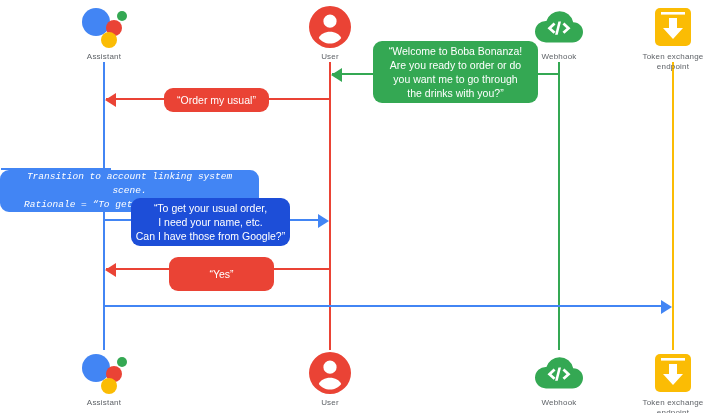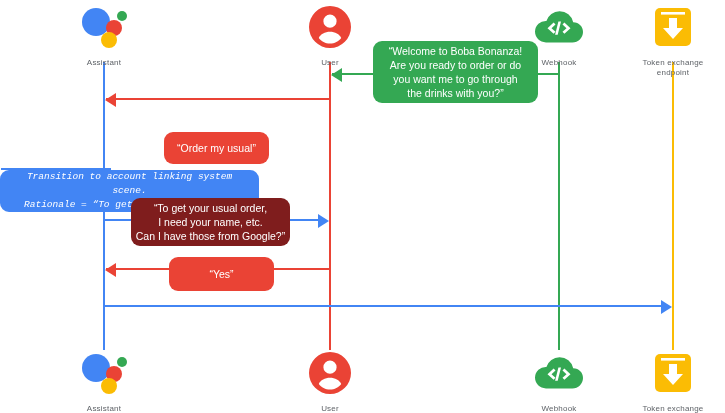--- a/index.html
+++ b/index.html
@@ -27,21 +27,21 @@
     height: 46px;
     display: flex;
     align-items: center;
     justify-content: center;
   }
   .actor .actor-label {
     font-size: 8px;
     color: #5f6368;
     letter-spacing: 0.2px;
     line-height: 10px;
-    margin-top: 8px;
+    margin-top: 2px;
     white-space: pre-line;
   }
   
   .lifeline {
     position: absolute;
     width: 2px;
   }
   
   .arrow {
     position: absolute;
@@ -76,21 +76,21 @@
   .bubble.system {
     font-family: "Liberation Mono", monospace;
     font-style: italic;
     font-size: 9.5px;
     line-height: 14px;
     padding: 5px 10px;
     background: #4285f4;
   }
   .green { background: #34a853; }
   .red   { background: #ea4335; }
-  .blue  { background: #7f1d1d; }
+  .blue  { background: #1d4ed8; }
 </style>
 </head>
 <body>
 
 <div id="diagram">
 
   <div class="lifeline" style="left:103px; top:62px; height:288px; background:#4285f4;"></div>
   <div class="lifeline" style="left:329px; top:62px; height:288px; background:#ea4335;"></div>
   <div class="lifeline" style="left:558px; top:62px; height:288px; background:#34a853;"></div>
   <div class="lifeline" style="left:672px; top:62px; height:288px; background:#fbbc04;"></div>
@@ -140,21 +140,21 @@
 
   <div class="arrow" style="left:332px; top:73px; width:227px; background:#34a853;"></div>
   <div class="arrow-head left" style="left:331px; top:68px; border-right-color:#34a853;"></div>
   <div class="bubble speech green" style="left:373px; top:41px; width:165px; height:62px;">“Welcome to Boba Bonanza!
 Are you ready to order or do
 you want me to go through
 the drinks with you?”</div>
 
   <div class="arrow" style="left:106px; top:98px; width:224px; background:#ea4335;"></div>
   <div class="arrow-head left" style="left:105px; top:93px; border-right-color:#ea4335;"></div>
-  <div class="bubble speech red" style="left:164px; top:88px; width:105px; height:32px;margin-top:44px;">“Order my usual”</div>
+  <div class="bubble speech red" style="left:164px; top:88px; width:105px; height:24px;">“Order my usual”</div>
 
   <div class="arrow" style="left:1px; top:168px; width:110px; background:#4285f4;"></div>
   <div class="bubble system" style="left:0px; top:129px; width:259px; height:42px;margin-top:41px;">Transition to account linking system scene.
 Rationale = “To get your usual order”</div>
 
   <div class="arrow" style="left:104px; top:219px; width:215px; background:#4285f4;"></div>
   <div class="arrow-head right" style="left:318px; top:214px; border-left-color:#4285f4;"></div>
   <div class="bubble speech blue" style="left:131px; top:198px; width:159px; height:48px;">“To get your usual order,
 I need your name, etc.
 Can I have those from Google?”</div>

